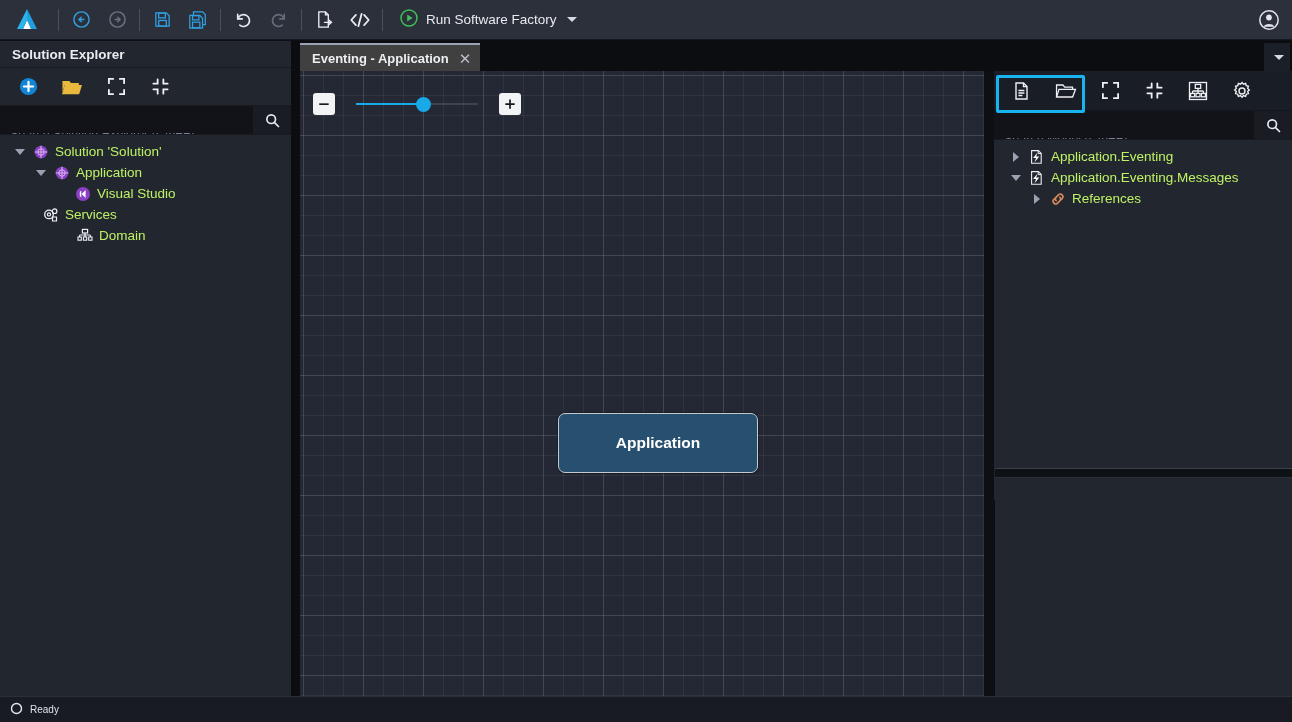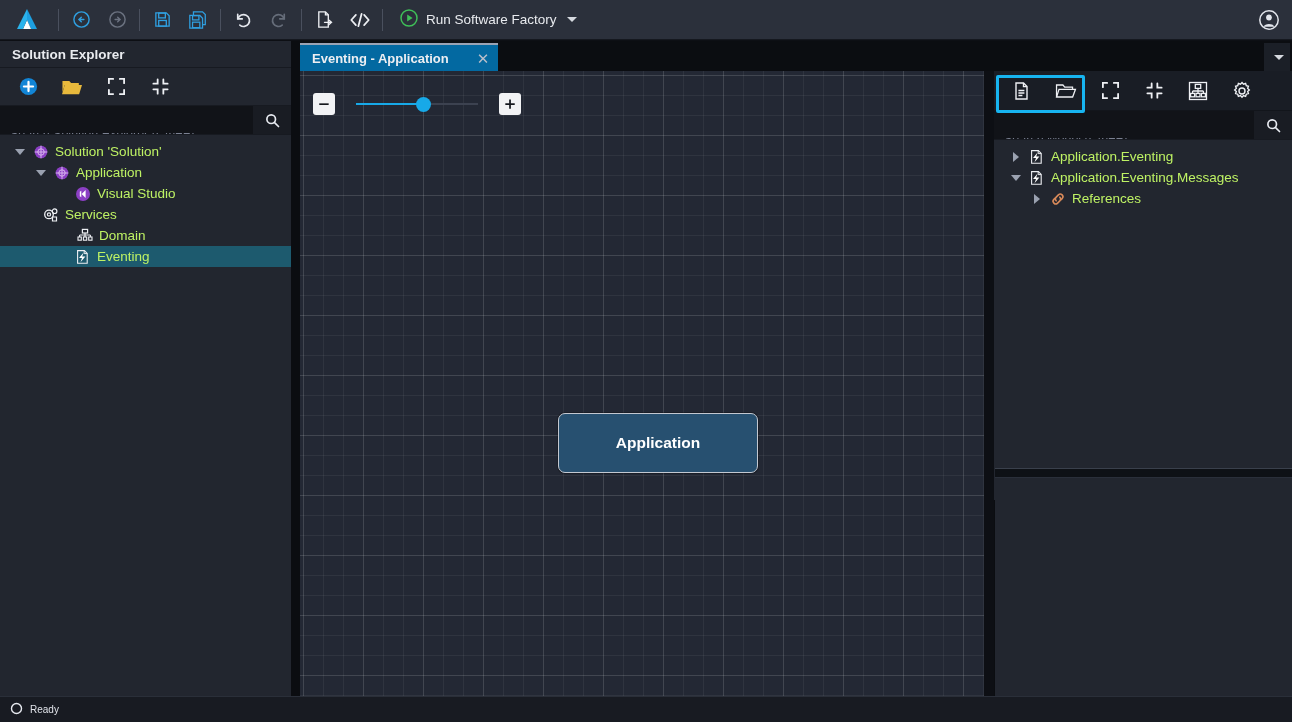--- a/index.html
+++ b/index.html
@@ -90,22 +90,22 @@
   
   .vsplit-left { position: absolute; left: 291px; top: 41px; width: 9px; bottom: 26px; background: #0b0d11; cursor: col-resize; }
 
   
   .center { position: absolute; left: 300px; top: 41px; right: 0; bottom: 26px; }
   .tabbar {
     position: absolute; left: 0; top: 0; right: 0; height: 30px;
     background: #0b0d11; display: flex; align-items: flex-end;
   }
   .tab {
-    height: 28px; background: #0369a1; border-top: 2px solid #9aa3b4;
-    display: flex; align-items: center; padding: 0 9px 0 12px; gap: 28px;
+    height: 28px; background: #404040; border-top: 2px solid #9aa3b4;
+    display: flex; align-items: center; padding: 0 9px 0 12px; gap: 10px;
     cursor: pointer; color: #eceef2; font-size: 13px; font-weight: bold;
   }
   .tab-close { color: #b9bfcb; font-size: 15px; line-height: 1; cursor: pointer; }
   .tabbar-spacer { flex: 1; }
   .tabbar-menu {
     width: 26px; height: 28px; display: flex; align-items: center; justify-content: center;
     background: #1b1f27; cursor: pointer; margin-right: 2px;
   }
 
   .canvas-wrap { position: absolute; left: 0; top: 30px; width: 684px; bottom: 0; background: #232834; overflow: hidden; }
@@ -360,31 +360,20 @@
           <span class="ticon">
             <svg width="16" height="16" viewBox="0 0 16 16">
               <rect x="5.4" y="1.4" width="5.2" height="3.6" fill="none" stroke="#eef0f4" stroke-width="1.2"></rect>
               <path d="M8 5 V7 M2.6 7 H13.4 M2.6 7 V9 M13.4 7 V9 M8 7 V9" stroke="#eef0f4" stroke-width="1.1" fill="none"></path>
               <rect x="1" y="9" width="3.3" height="3.2" fill="none" stroke="#eef0f4" stroke-width="1.1"></rect>
               <rect x="6.4" y="9" width="3.3" height="3.2" fill="none" stroke="#eef0f4" stroke-width="1.1"></rect>
               <rect x="11.7" y="9" width="3.3" height="3.2" fill="none" stroke="#eef0f4" stroke-width="1.1"></rect>
             </svg>
           </span>
           <span class="tlabel">Domain</span>
-        </div>
-        <div class="tnode sel" style="padding-left: 52px;">
-          <span class="twist"></span>
-          <span class="ticon">
-            <svg width="16" height="16" viewBox="0 0 16 16">
-              <path d="M2.6 1.6 h6.8 l2.8 2.8 v9.8 h-9.6 z" fill="none" stroke="#eef0f4" stroke-width="1.1"></path>
-              <path d="M9.2 1.6 v3 h2.9" fill="none" stroke="#eef0f4" stroke-width="1"></path>
-              <path d="M8.6 3.4 L4 9.1 h3 l-1.5 4.2 L10.4 7.4 h-3.2 z" fill="#ffffff"></path>
-            </svg>
-          </span>
-          <span class="tlabel">Eventing</span>
         </div>
       </div>
   </div>
 
   <div class="vsplit-left"></div>
 
   <div class="center">
     <div class="tabbar">
       <div class="tab">
         <span>Eventing - Application</span>

